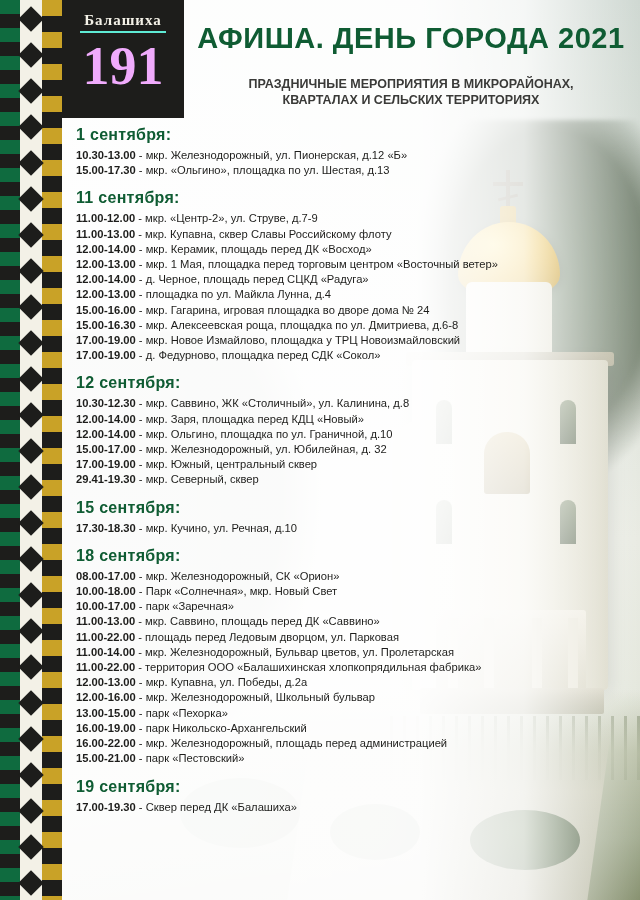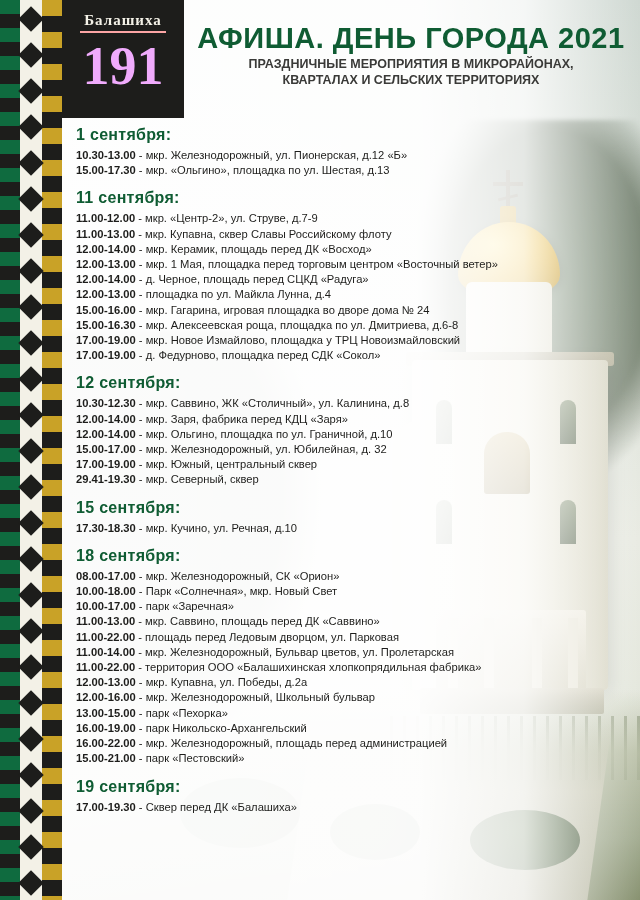--- a/index.html
+++ b/index.html
@@ -147,37 +147,37 @@
   .logo-box{
     position:absolute;left:62px;top:0;width:122px;height:118px;
     background:#1d1d1b;
     color:#f3f1e7;
     text-align:center;
   }
   .logo-word{
     font-family:"Liberation Serif", serif;
     font-size:15px;letter-spacing:1px;font-weight:700;
     margin-top:12px;color:#f3f1e7;
-    border-bottom:2px solid #fca5a5;
+    border-bottom:2px solid #5eead4;
     display:inline-block;padding:0 4px 2px;
   }
   .logo-num{
     font-family:"Liberation Serif", serif;
     font-size:54px;line-height:54px;font-weight:700;
     margin-top:6px;color:#f0abfc;
   }
   .header-title{
     position:absolute;left:196px;top:22px;width:430px;
     font-family:"Liberation Sans", sans-serif;
     font-weight:700;font-size:29px;letter-spacing:.5px;
     color:#0f5c33;
     text-align:center;
   }
   .header-sub{
-    position:absolute;left:196px;top:56px;width:430px;
+    position:absolute;left:196px;top:76px;width:430px;
     font-size:12.5px;font-weight:700;color:#3a3a38;
     text-align:center;line-height:16px;
   }
 
   
   .content{
     position:absolute;left:76px;top:126px;width:540px;
   }
   .day{margin-bottom:11px;}
   .day-title{
@@ -289,21 +289,21 @@
         <div class="ev"><span class="t">12.00-14.00</span><span> - д. Черное, площадь перед СЦКД «Радуга»</span></div>
         <div class="ev"><span class="t">12.00-13.00</span><span> - площадка по ул. Майкла Лунна, д.4</span></div>
         <div class="ev"><span class="t">15.00-16.00</span><span> - мкр. Гагарина, игровая площадка во дворе дома № 24</span></div>
         <div class="ev"><span class="t">15.00-16.30</span><span> - мкр. Алексеевская роща, площадка по ул. Дмитриева, д.6-8</span></div>
         <div class="ev"><span class="t">17.00-19.00</span><span> - мкр. Новое Измайлово, площадка у ТРЦ Новоизмайловский</span></div>
         <div class="ev"><span class="t">17.00-19.00</span><span> - д. Федурново, площадка перед СДК «Сокол»</span></div>
       </div>
       <div class="day">
         <div class="day-title">12  сентября:</div>
         <div class="ev"><span class="t">10.30-12.30</span><span> - мкр. Саввино, ЖК «Столичный», ул. Калинина, д.8</span></div>
-        <div class="ev"><span class="t">12.00-14.00</span><span> - мкр. Заря, фабрика перед КДЦ «Заря»</span></div>
+        <div class="ev"><span class="t">12.00-14.00</span><span> - мкр. Заря, площадка перед КДЦ «Новый»</span></div>
         <div class="ev"><span class="t">12.00-14.00</span><span> - мкр. Ольгино, площадка по ул. Граничной, д.10</span></div>
         <div class="ev"><span class="t">15.00-17.00</span><span> - мкр. Железнодорожный, ул. Юбилейная, д. 32</span></div>
         <div class="ev"><span class="t">17.00-19.00</span><span> - мкр. Южный, центральный сквер</span></div>
         <div class="ev"><span class="t">29.41-19.30</span><span> - мкр. Северный, сквер</span></div>
       </div>
       <div class="day">
         <div class="day-title">15 сентября:</div>
         <div class="ev"><span class="t">17.30-18.30</span><span> - мкр. Кучино, ул. Речная, д.10</span></div>
       </div>
       <div class="day">

